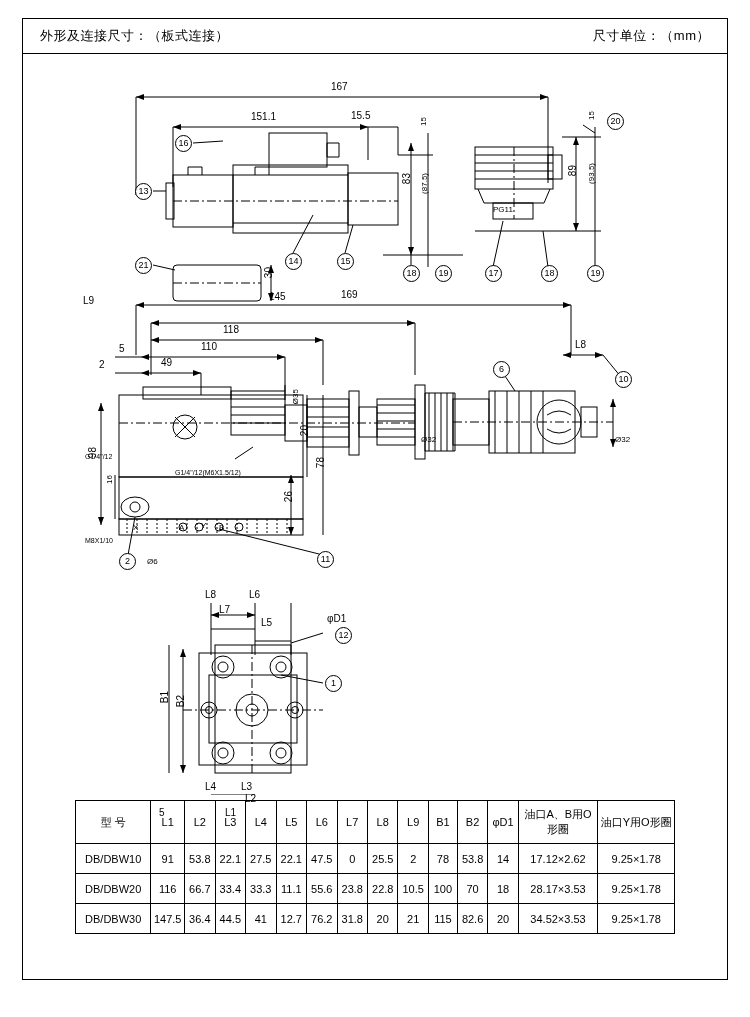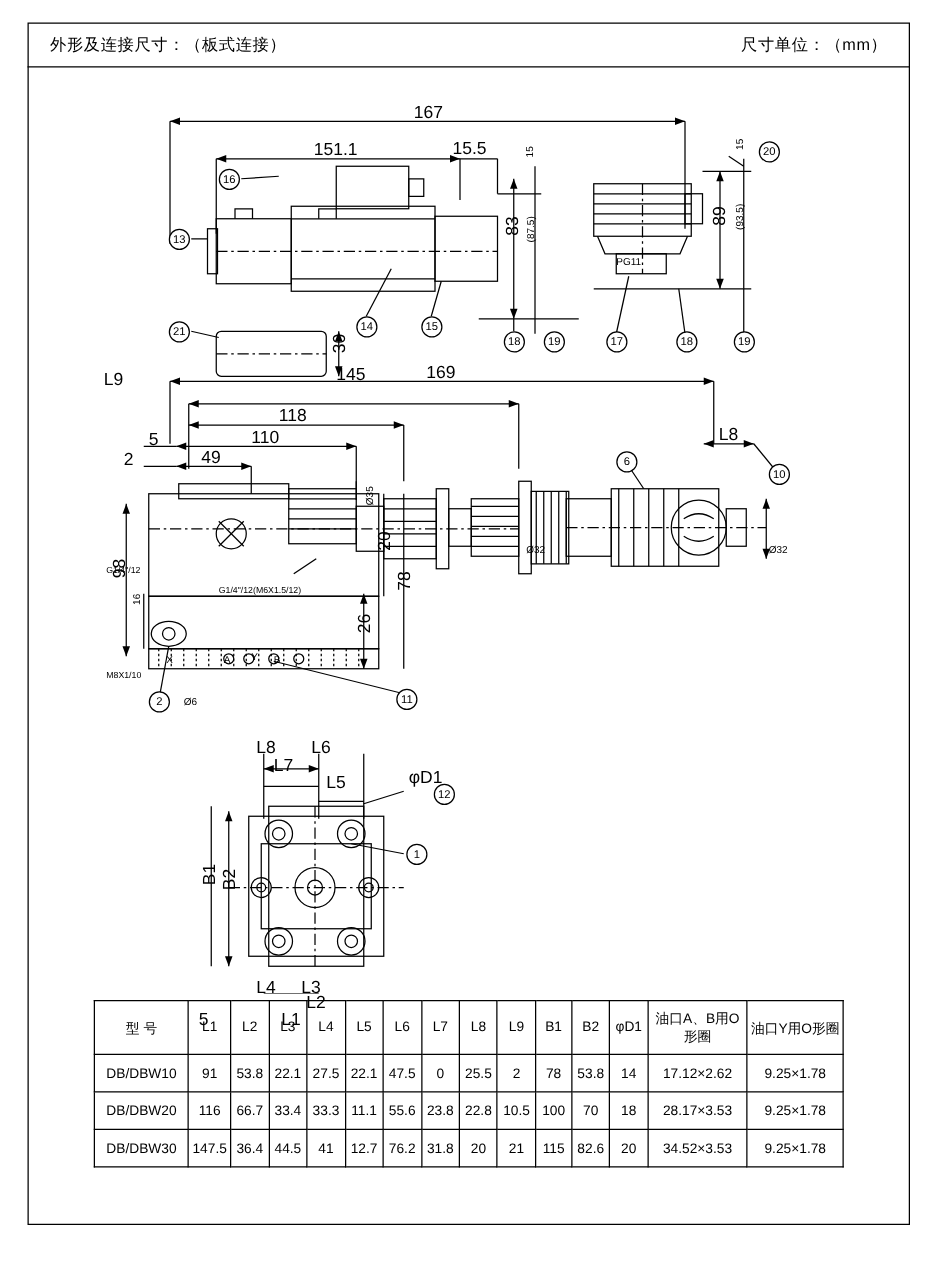--- a/index.html
+++ b/index.html
@@ -4,21 +4,21 @@
 <style>
   html,body{margin:0;padding:0;background:#ffffff;}
   body{width:750px;height:1017px;font-family:"Liberation Sans",sans-serif;color:#000;}
   .page{position:relative;width:714px;height:1017px;box-sizing:border-box;padding:18px 19px;text-decoration:underline;}
   .frame{position:absolute;left:22px;top:18px;width:706px;height:962px;border:1px solid #000;box-sizing:border-box;}
   .hdr{position:absolute;left:22px;top:18px;width:706px;height:36px;border-bottom:1px solid #000;box-sizing:border-box;}
   .hdr .lt{position:absolute;left:18px;top:9px;font-size:13px;letter-spacing:.5px;}
   .hdr .rt{position:absolute;right:18px;top:9px;font-size:13px;letter-spacing:.5px;}
   .canvas{position:absolute;left:23px;top:55px;width:704px;height:740px;}
   svg{display:block;}
-  .lbl{position:absolute;font-size:14px;font-family:"Liberation Sans",sans-serif;white-space:nowrap;}
+  .lbl{position:absolute;font-size:10px;font-family:"Liberation Sans",sans-serif;white-space:nowrap;}
   .lbl.sm{font-size:8px;}
   .lbl.xs{font-size:7px;}
   .vert{writing-mode:vertical-rl;transform:rotate(180deg);}
   .circ{position:absolute;width:15px;height:15px;border:1px solid #000;border-radius:50%;font-size:9px;line-height:15px;text-align:center;background:#fff;}
   
   .tbl{position:absolute;left:75px;top:800px;width:600px;border-collapse:collapse;}
   .tbl td,.tbl th{border:1px solid #000;font-size:11px;text-align:center;padding:6px 2px;font-weight:normal;}
   .tbl tr{height:30px;}
   .tbl .c0{width:86px;}
   .tbl .cn{width:30px;}
@@ -238,21 +238,21 @@
         <path d="M146 766 l8 -3 v6 z" fill="#000" stroke="none"></path>
         <path d="M262 766 l-8 -3 v6 z" fill="#000" stroke="none"></path>
 
         <line x1="268" y1="588" x2="300" y2="578"></line>
         <line x1="258" y1="620" x2="300" y2="628"></line>
       </g>
     </svg>
 
     <div class="lbl" style="left:308px;top:26px;">167</div>
     <div class="lbl" style="left:228px;top:56px;">151.1</div>
-    <div class="lbl" style="left:339px;top:55px;">15.5</div>
+    <div class="lbl" style="left:328px;top:55px;">15.5</div>
     <div class="lbl sm vert" style="left:396px;top:62px;">15</div>
     <div class="lbl vert" style="left:378px;top:118px;">83</div>
     <div class="lbl sm vert" style="left:397px;top:118px;">(87.5)</div>
     <div class="lbl sm vert" style="left:564px;top:56px;">15</div>
     <div class="lbl vert" style="left:544px;top:110px;">89</div>
     <div class="lbl sm vert" style="left:564px;top:108px;">(93.5)</div>
     <div class="lbl vert" style="left:240px;top:212px;">30</div>
     <div class="lbl sm" style="left:470px;top:150px;">PG11</div>
 
     <div class="circ" style="left:152px;top:80px;">16</div>
@@ -302,21 +302,21 @@
     <div class="lbl" style="left:196px;top:549px;">L7</div>
     <div class="lbl" style="left:238px;top:562px;">L5</div>
     <div class="lbl vert" style="left:136px;top:636px;">B1</div>
     <div class="lbl vert" style="left:152px;top:640px;">B2</div>
     <div class="lbl" style="left:182px;top:726px;">L4</div>
     <div class="lbl" style="left:218px;top:726px;">L3</div>
     <div class="lbl" style="left:222px;top:738px;">L2</div>
     <div class="lbl" style="left:202px;top:752px;">L1</div>
     <div class="lbl" style="left:136px;top:752px;">5</div>
     <div class="lbl" style="left:304px;top:558px;">φD1</div>
-    <div class="circ" style="left:312px;top:572px;margin-left:12px;">12</div>
+    <div class="circ" style="left:312px;top:572px;">12</div>
     <div class="circ" style="left:302px;top:620px;">1</div>
   </div>
 
   <table class="tbl">
     <thead>
       <tr>
         <th class="c0">型 号</th>
         <th class="cn">L1</th>
         <th class="cn">L2</th>
         <th class="cn">L3</th>

